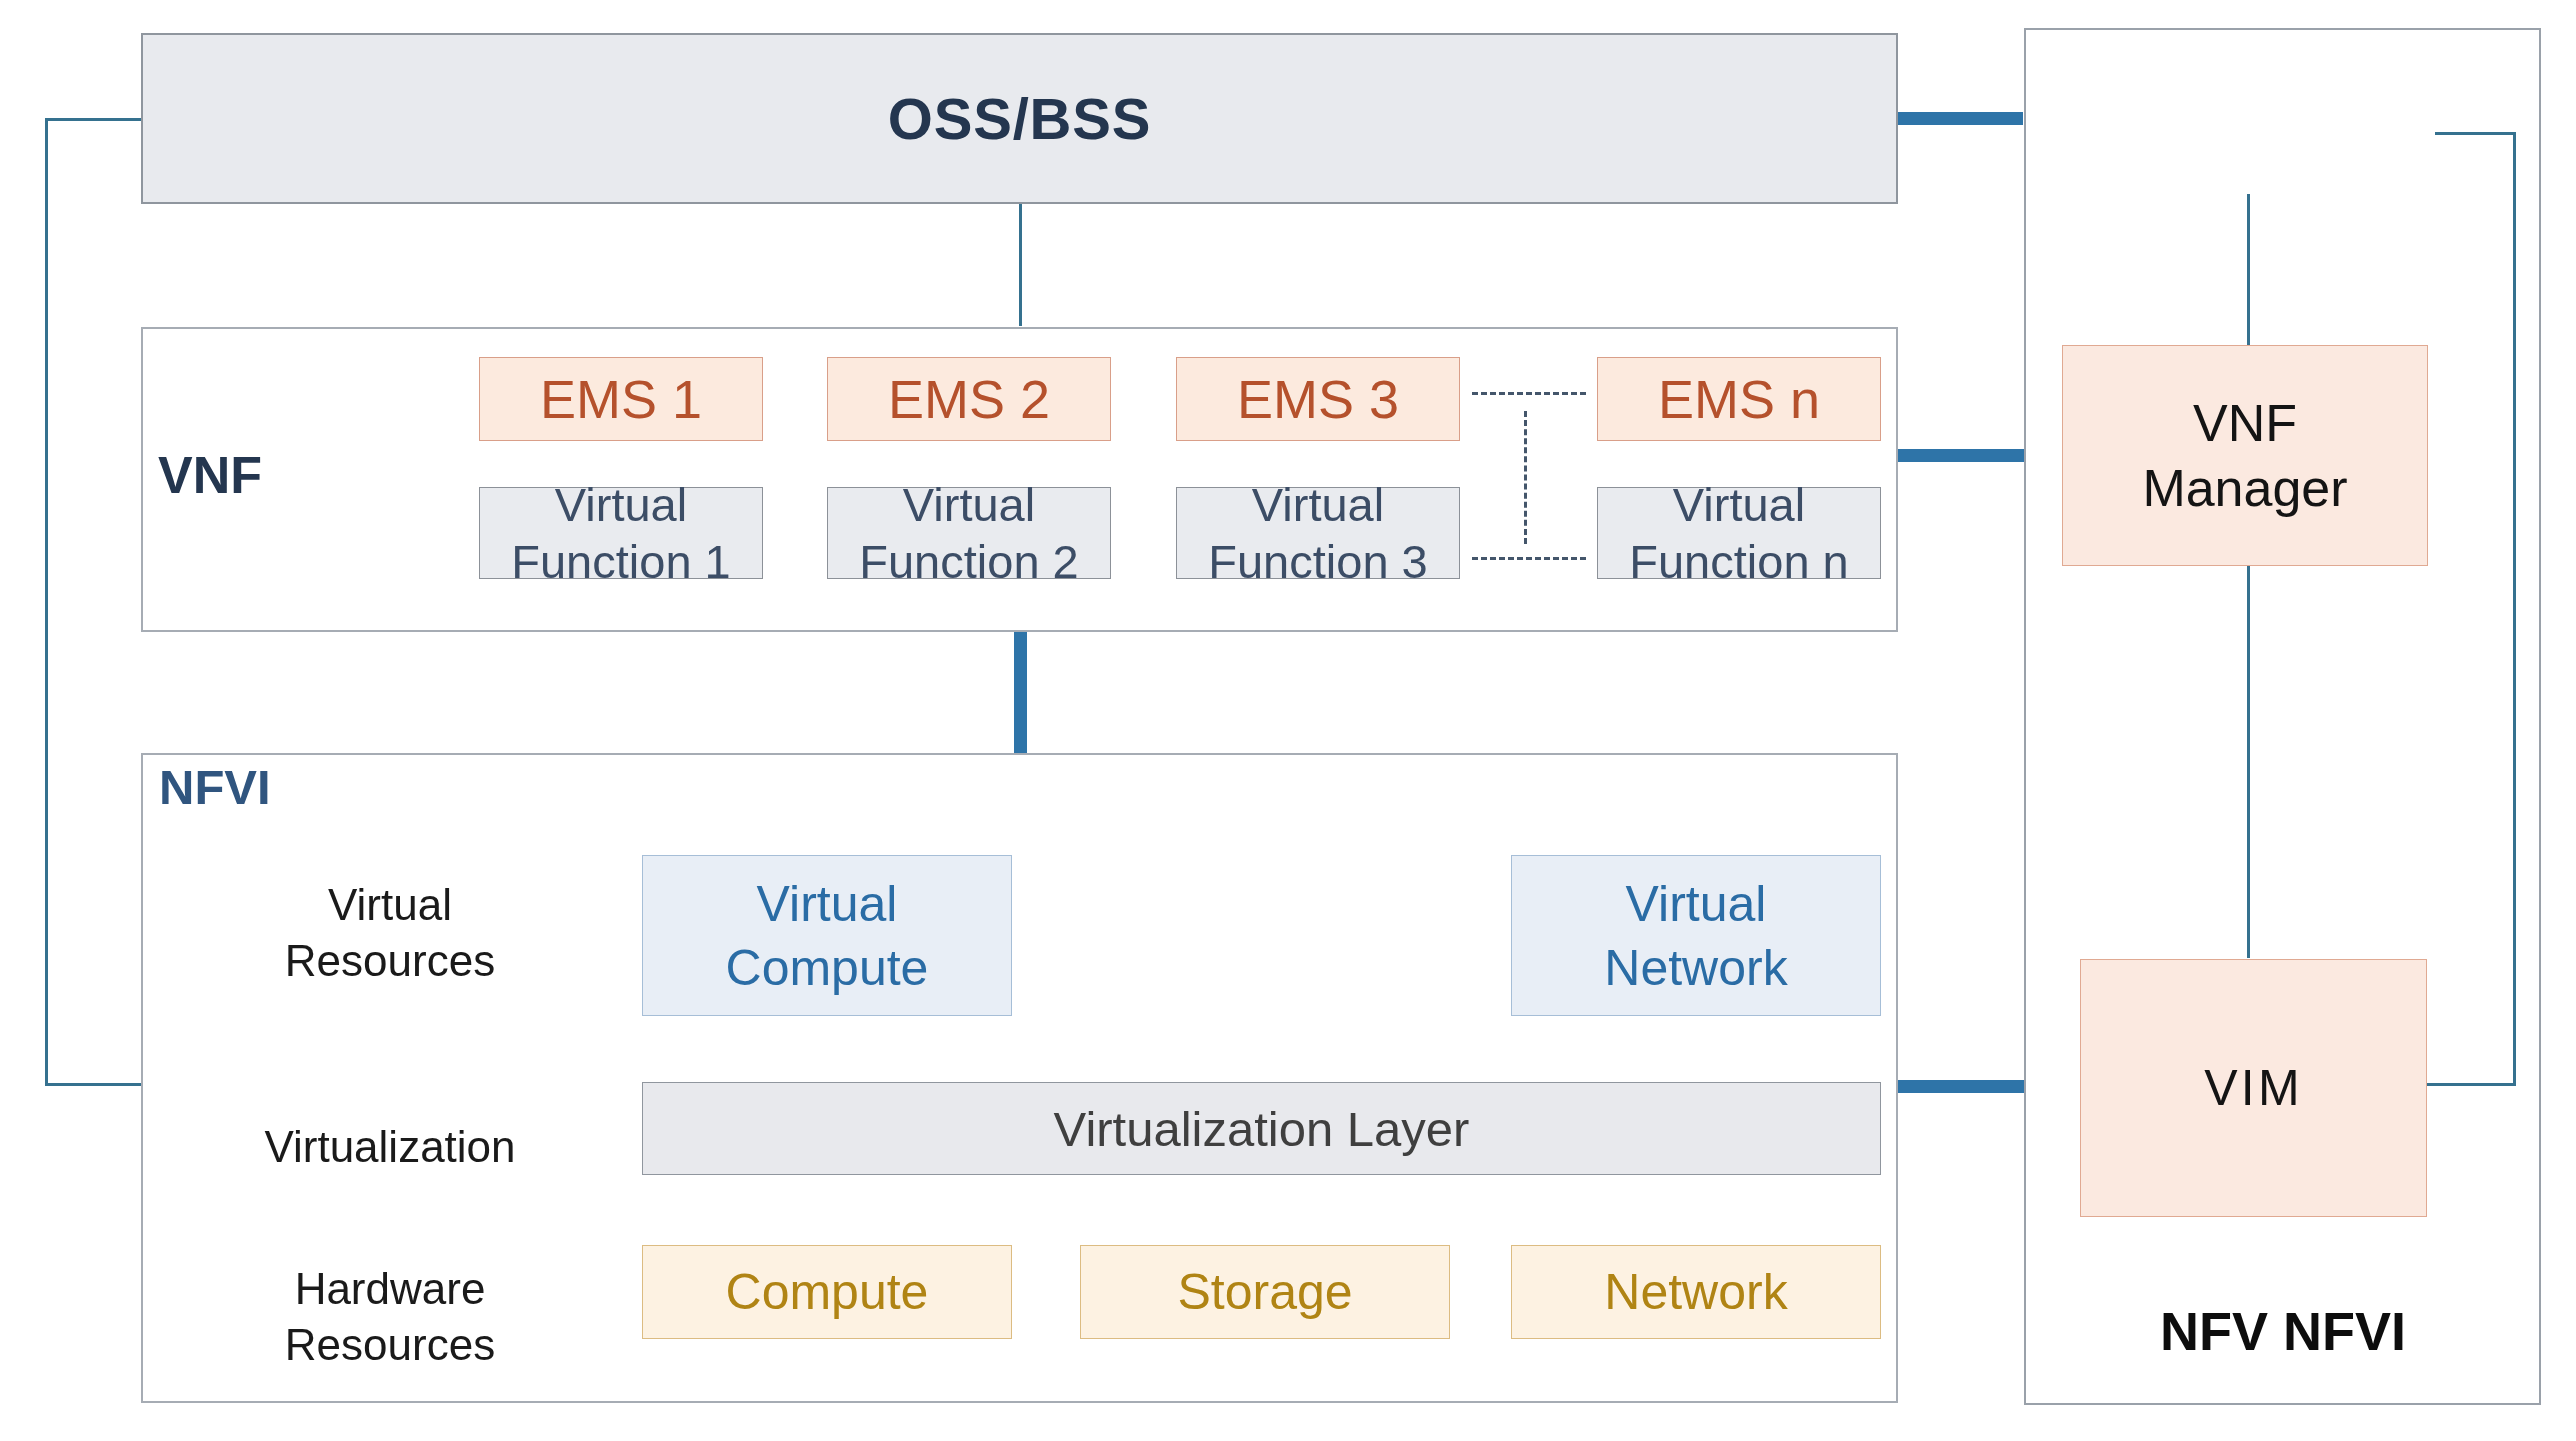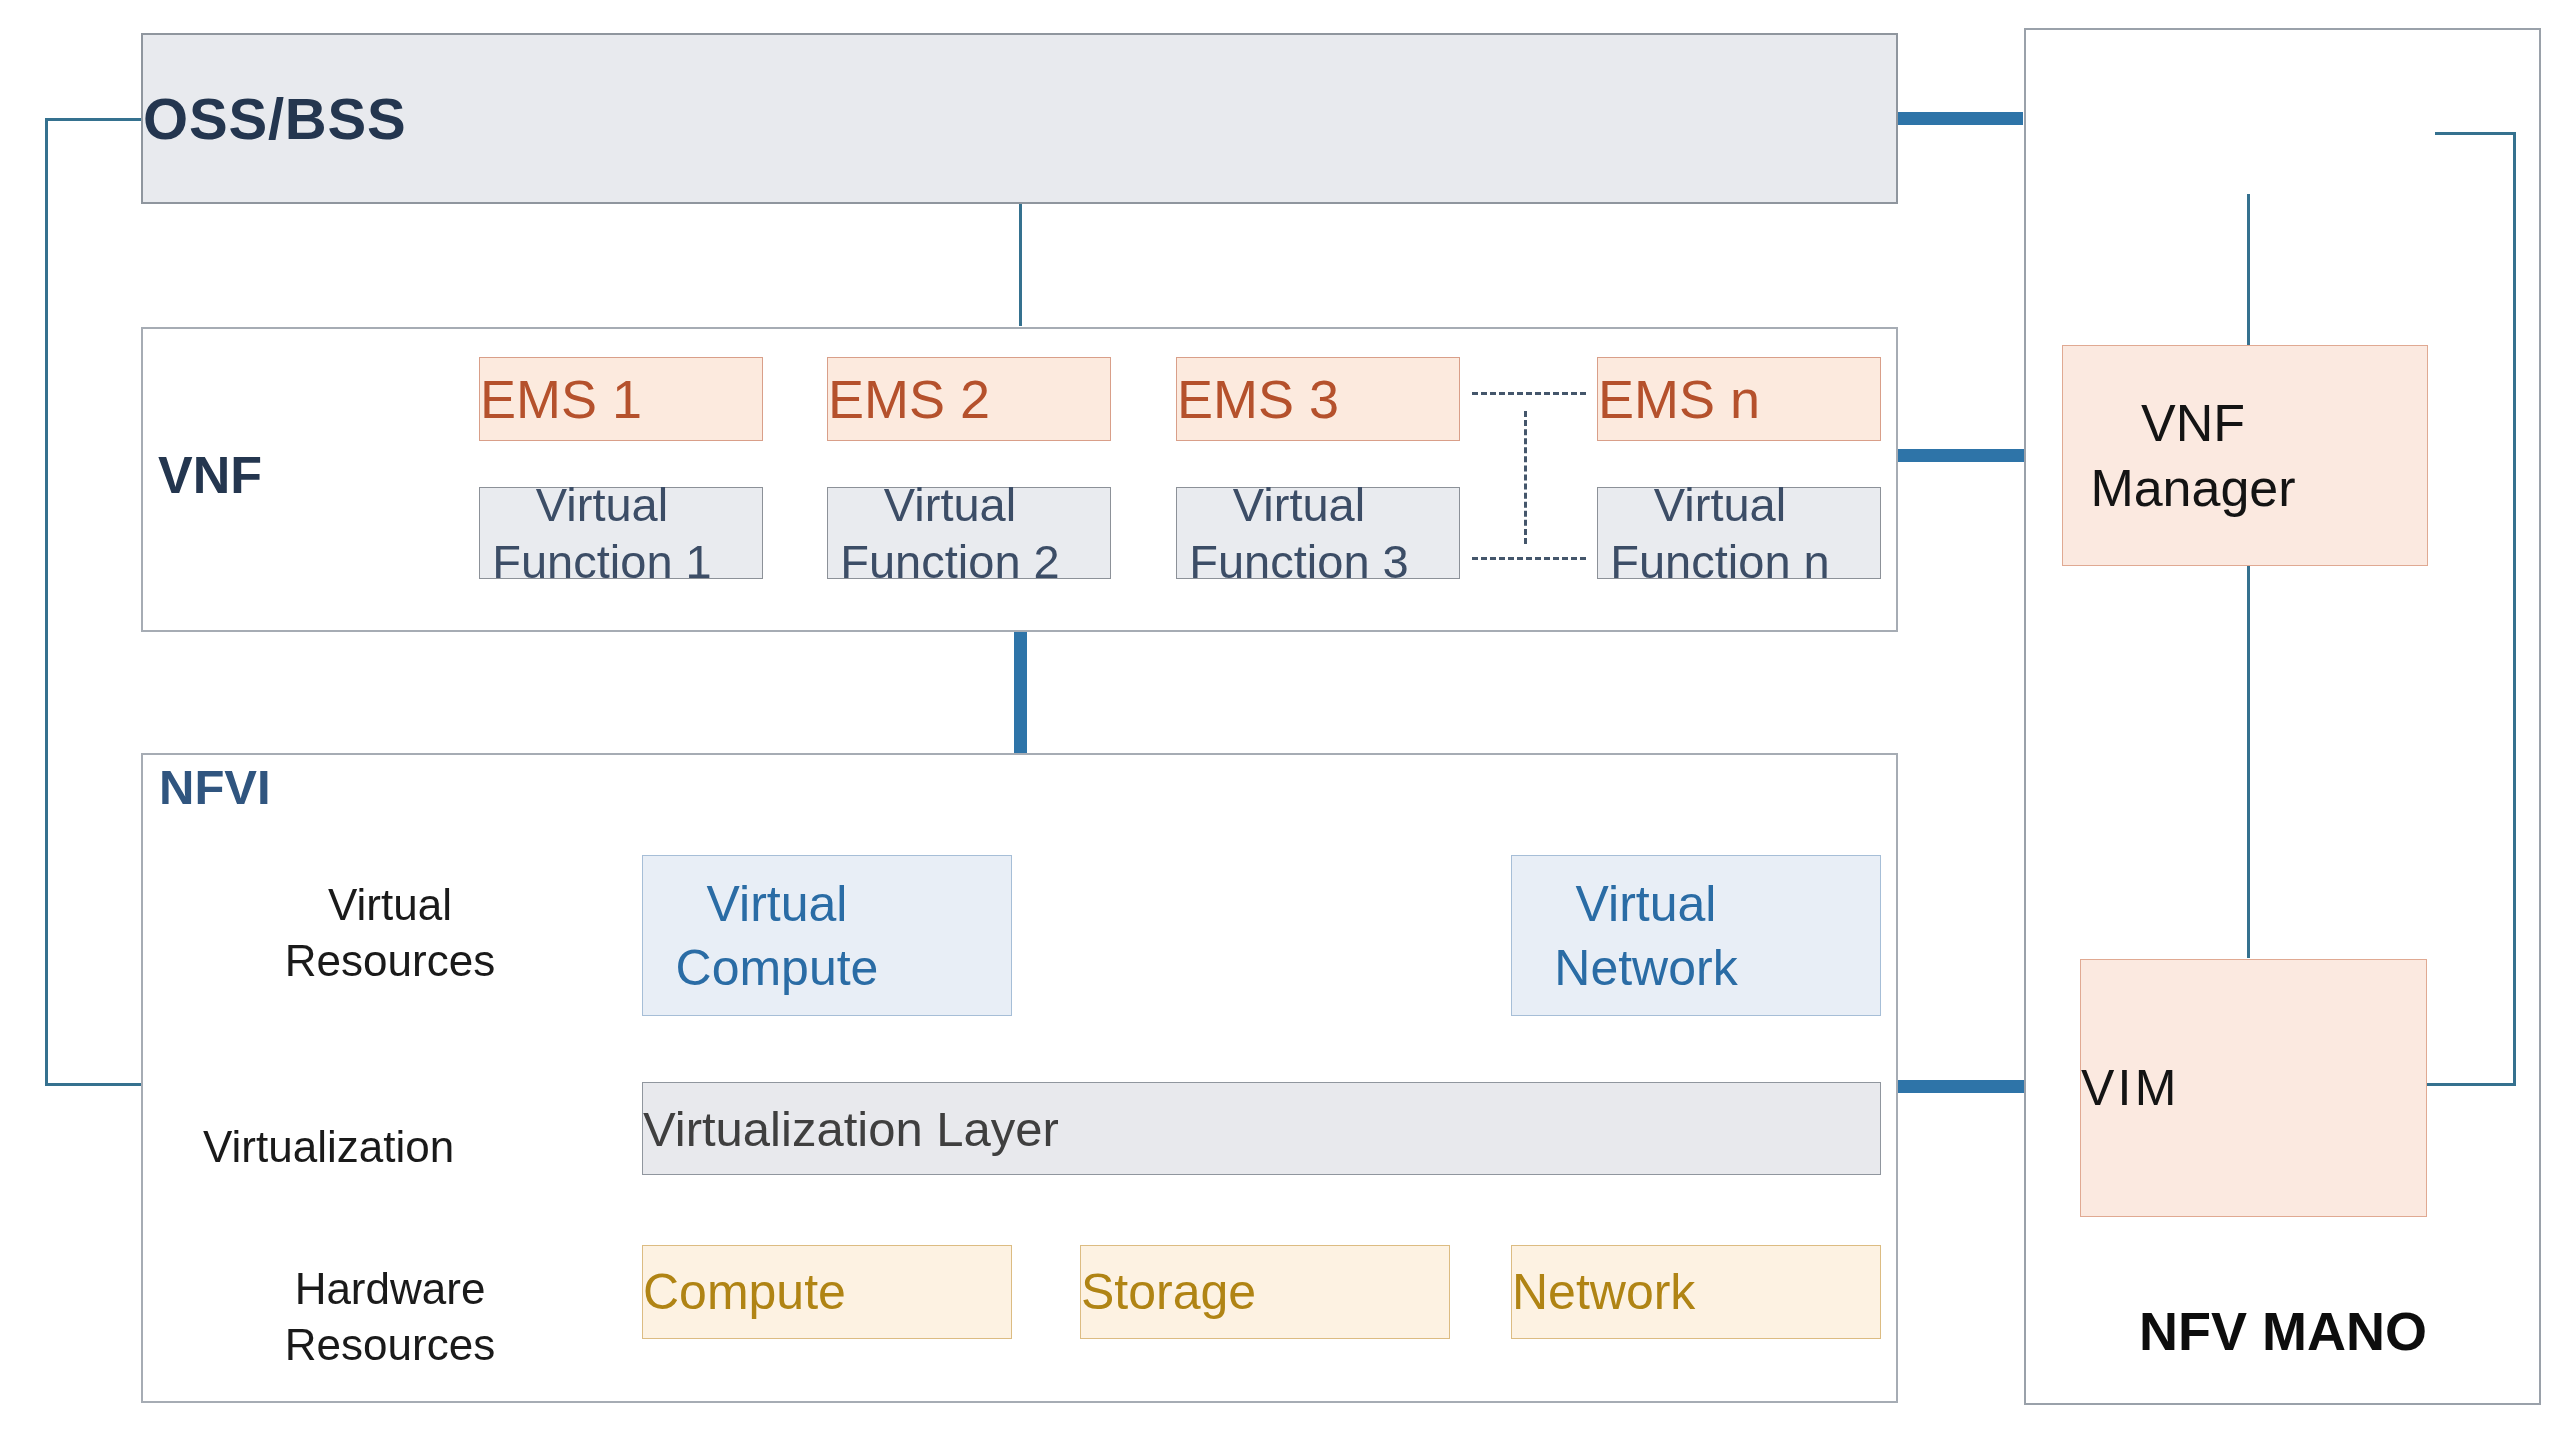--- a/index.html
+++ b/index.html
@@ -1,20 +1,20 @@
 <!DOCTYPE html>
 <html style="--line-thick: #2e74a8; --line-thin: #35718f; --navy: #24364f; --rust: #b5512c; --gray-fill: #e8eaee;font-size:13px"><head>
 <meta charset="utf-8">
 <style>
   html,body{margin:0;padding:0;background:#ffffff;}
   body{font-family:"Liberation Sans", sans-serif;}
   #stage{position:relative;width:2576px;height:1441px;background:#ffffff;overflow:hidden;}
 
   .abs{position:absolute;box-sizing:border-box;}
-  .center{display:flex;align-items:center;justify-content:flex-start;text-align:center;}
+  .center{display:flex;align-items:center;justify-content:center;text-align:center;}
 
   
   .oss{left:141px;top:32.5px;width:1757px;height:171px;
        background:var(--gray-fill,#e8eaee);border:2.4px solid #8f969e;
        font-weight:bold;font-size:58px;color:var(--navy,#24364f);letter-spacing:0.8px;}
   .vnf-frame{left:141px;top:327px;width:1757px;height:305px;background:#fff;border:2.4px solid #a6acb4;}
   .nfvi-frame{left:141px;top:753px;width:1757px;height:650px;background:#fff;border:2.4px solid #a6acb4;}
   .mano-frame{left:2024px;top:28.4px;width:517px;height:1377px;background:#fff;border:2.4px solid #9aa1aa;}
 
   .vnf-label{left:158px;top:445px;width:179px;font-weight:bold;font-size:52px;color:var(--navy,#24364f);}
@@ -176,16 +176,16 @@
   <div class="abs center hwbox bcol3">
     <span>Network</span>
   </div>
 
   <div class="abs center manobox vnfm">
     <span class="inner">VNF Manager</span>
   </div>
   <div class="abs center manobox vim">
     <span>VIM</span>
   </div>
-  <div class="abs mano-label">NFV MANO</div>
+  <div class="abs mano-label">NFV NFVI</div>
 
 </div>
 
 
 </body></html>

